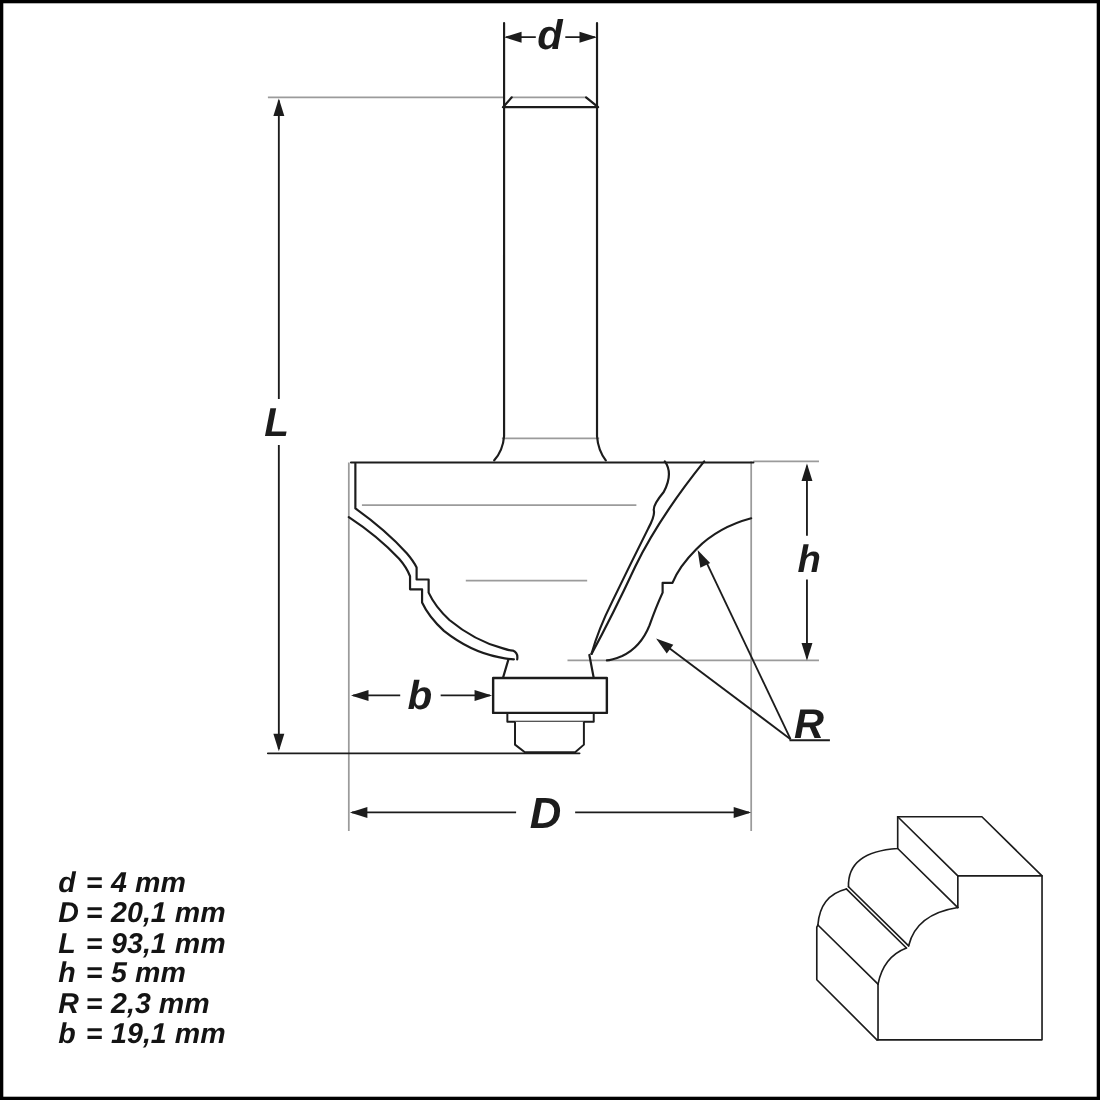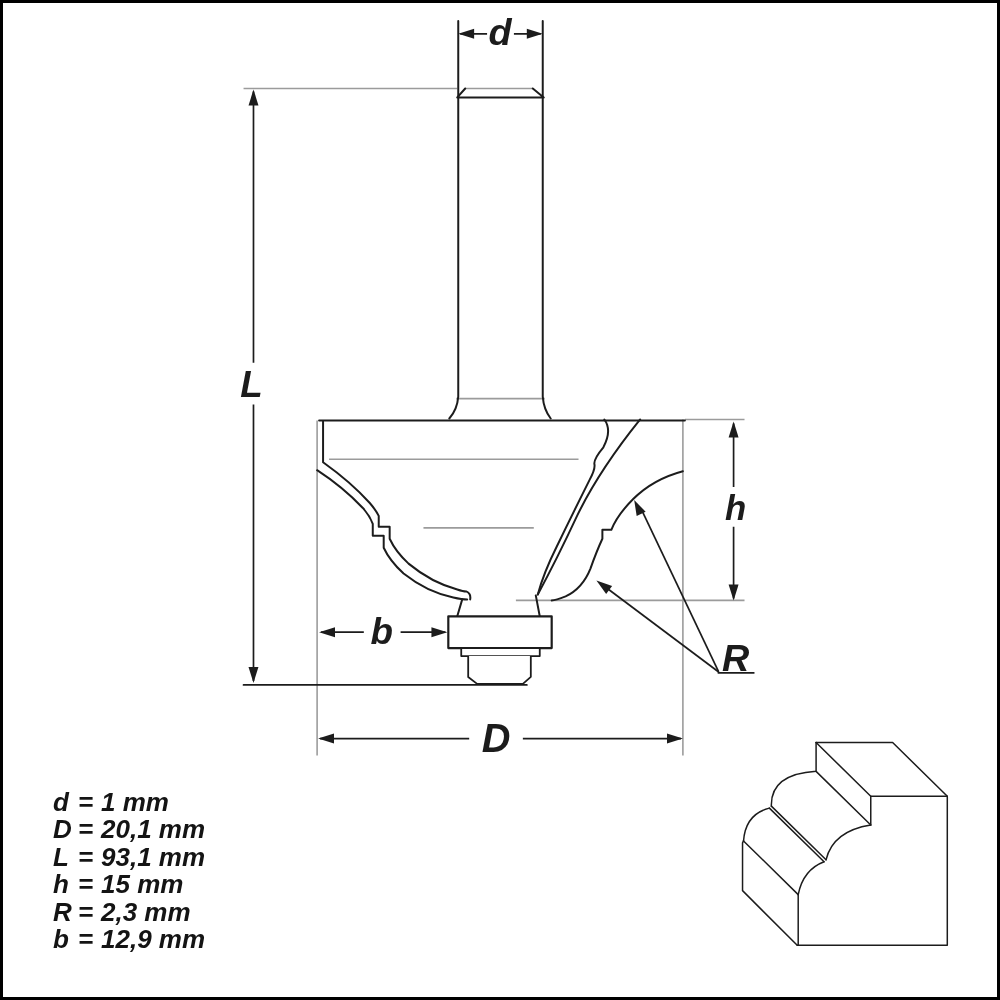--- a/index.html
+++ b/index.html
@@ -136,42 +136,42 @@
       <path d="M826,864 Q805,872 800,897"></path>
       <path d="M800,897 V948"></path>
       <path d="M745,843 L744,845 V893 L799,948"></path>
     </g>
   </svg>
 
   <div class="specs">
     <div class="spec-row">
       <span class="spec-var">d</span>
         <span class="spec-eq">=</span>
-        <span class="spec-val">1 mm</span>
+        <span class="spec-val">4 mm</span>
     </div>
     <div class="spec-row">
       <span class="spec-var">D</span>
         <span class="spec-eq">=</span>
         <span class="spec-val">20,1 mm</span>
     </div>
     <div class="spec-row">
       <span class="spec-var">L</span>
         <span class="spec-eq">=</span>
         <span class="spec-val">93,1 mm</span>
     </div>
     <div class="spec-row">
       <span class="spec-var">h</span>
         <span class="spec-eq">=</span>
-        <span class="spec-val">15 mm</span>
+        <span class="spec-val">5 mm</span>
     </div>
     <div class="spec-row">
       <span class="spec-var">R</span>
         <span class="spec-eq">=</span>
         <span class="spec-val">2,3 mm</span>
     </div>
     <div class="spec-row">
       <span class="spec-var">b</span>
         <span class="spec-eq">=</span>
-        <span class="spec-val">12,9 mm</span>
+        <span class="spec-val">19,1 mm</span>
     </div>
   </div>
 
 </div>
 
 </body></html>

